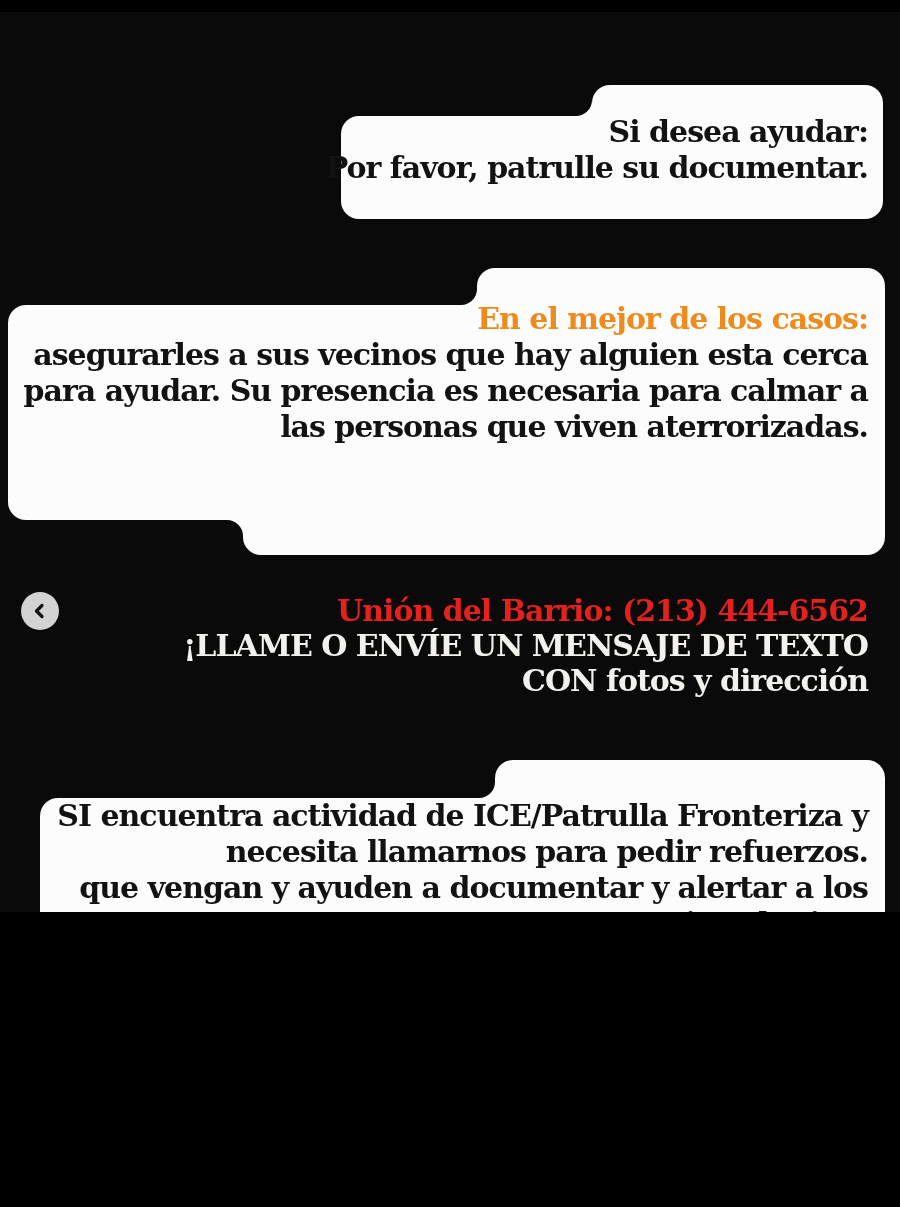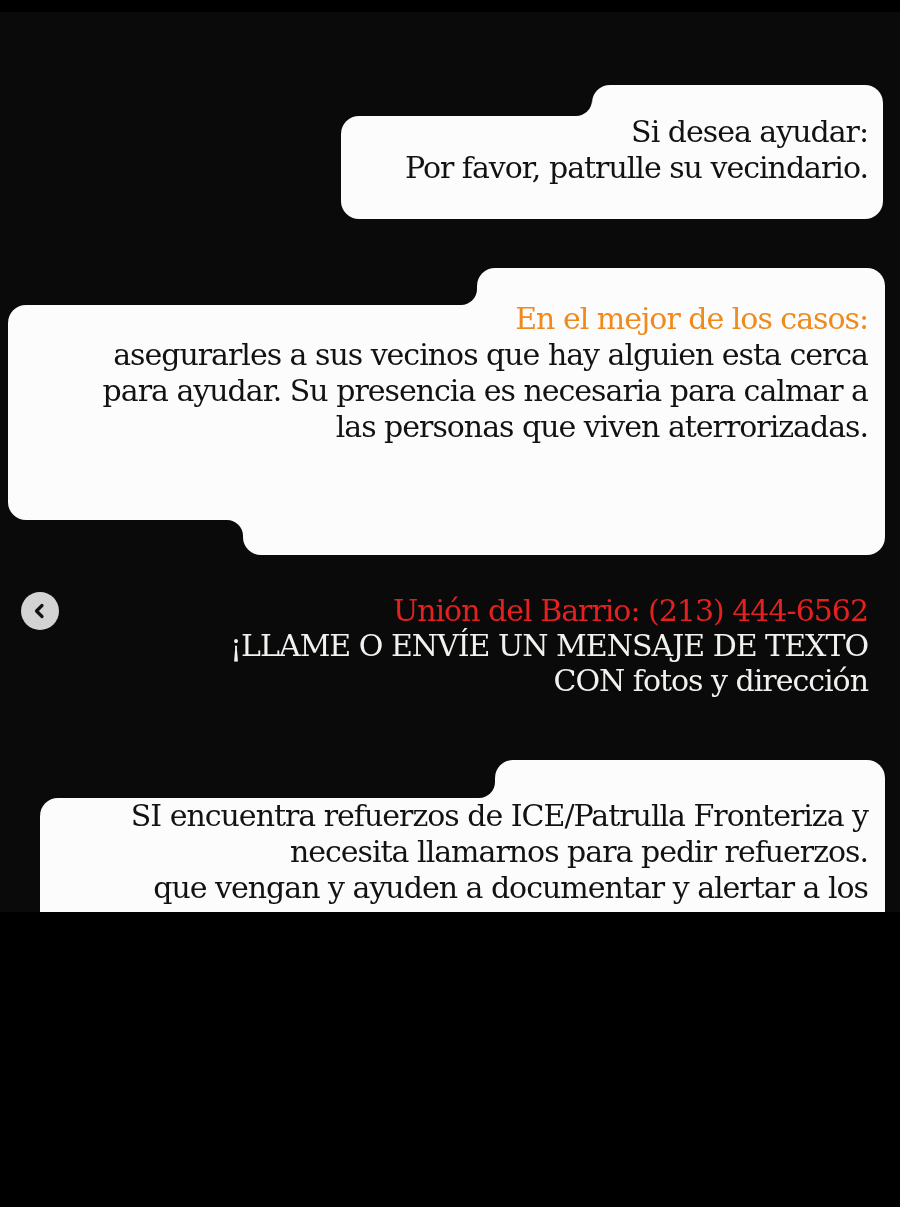--- a/index.html
+++ b/index.html
@@ -11,21 +11,21 @@
     --white-text:#f3f1ee;
   }
   *{margin:0;padding:0;box-sizing:border-box;}
   html,body{background:#000;}
   .canvas{
     position:relative;
     width:900px;height:952px;
     background:var(--bg);
     overflow:hidden;
     font-family:"DejaVu Serif","Liberation Serif",serif;
-    font-weight:400;
+    font-weight:700;
   }
   .edgebar{position:absolute;left:0;width:100%;background:#000;}
   .edgebar.top{top:0;height:12px;}
   .edgebar.bottom{bottom:0;height:40px;}
 
   
   .bpart{position:absolute;background:var(--bubble);}
   .fillet-under{position:absolute;background:var(--bubble);}
   .fillet-over{position:absolute;background:var(--bg);}
 
@@ -92,21 +92,21 @@
 <div class="canvas">
 
   <div class="edgebar top"></div>
 
   <div class="bpart b1a"></div>
   <div class="bpart b1b"></div>
   <div class="fillet-under n1"></div>
   <div class="fillet-over n1"></div>
   <div class="txt txt-b1">
     <div>Si desea ayudar:</div>
-    <div>Por favor, patrulle su vecindario.</div>
+    <div>Por favor, patrulle su documentar.</div>
   </div>
 
   <div class="bpart b2a"></div>
   <div class="bpart b2b"></div>
   <div class="bpart b2c"></div>
   <div class="fillet-under n2a"></div>
   <div class="fillet-over n2a"></div>
   <div class="fillet-under n2b"></div>
   <div class="fillet-over n2b"></div>
   <div class="txt txt-b2">
@@ -123,21 +123,21 @@
   </div>
 
   <div class="bpart b3a"></div>
   <div class="bpart b3b"></div>
   <div class="bpart b3c"></div>
   <div class="fillet-under n3a"></div>
   <div class="fillet-over n3a"></div>
   <div class="fillet-under n3b"></div>
   <div class="fillet-over n3b"></div>
   <div class="txt txt-b3">
-    <div>SI encuentra refuerzos de ICE/Patrulla Fronteriza y</div>
+    <div>SI encuentra actividad de ICE/Patrulla Fronteriza y</div>
     <div>necesita llamarnos para pedir refuerzos.</div>
     <div>que vengan y ayuden a documentar y alertar a los</div>
     <div>negocios alguien.</div>
   </div>
 
   <button class="prev-btn">
     <span>
       <svg width="18" height="18" viewBox="0 0 18 18">
         <polyline points="11,3.5 5.5,9 11,14.5" fill="none" stroke="#111" stroke-width="3.2" stroke-linecap="round" stroke-linejoin="round"></polyline>
       </svg>

